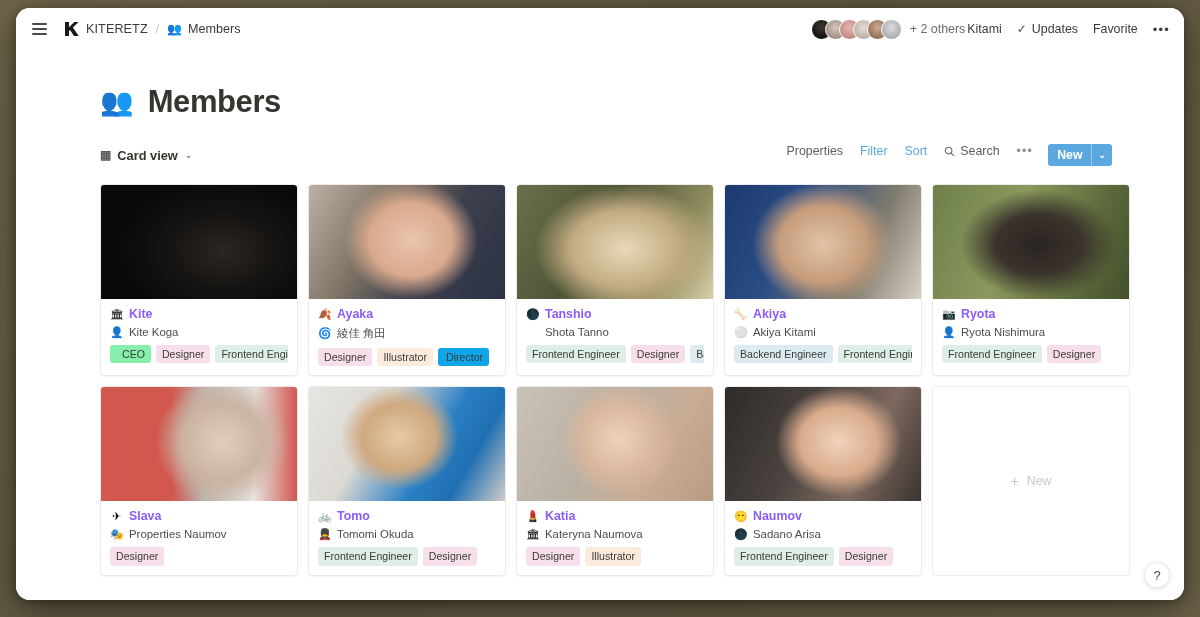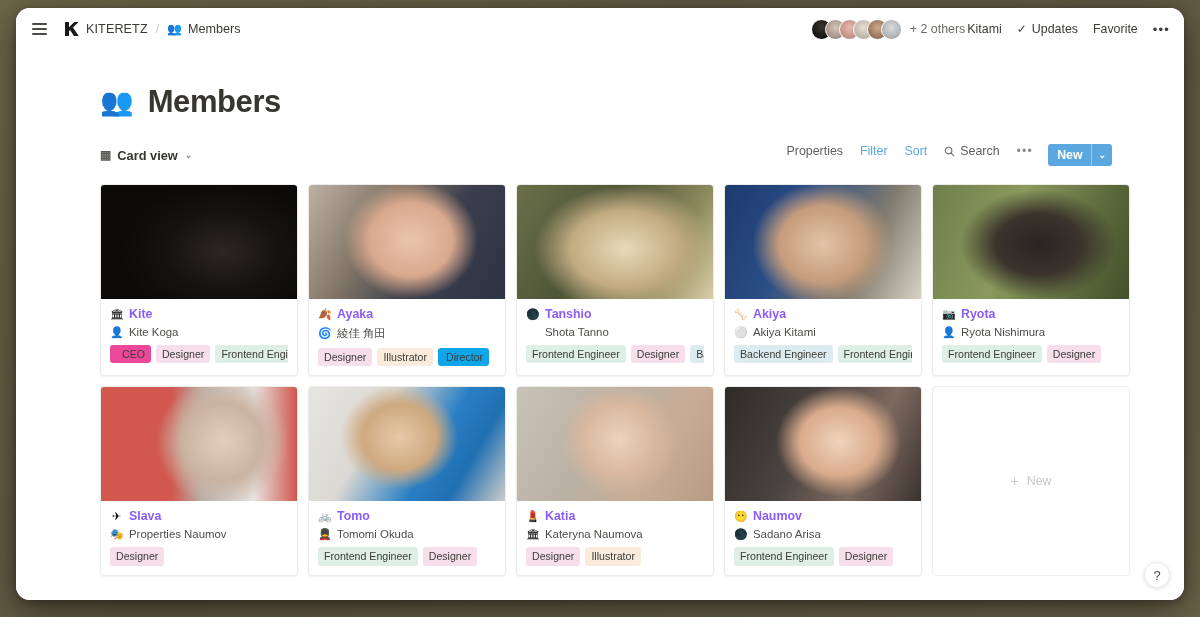--- a/index.html
+++ b/index.html
@@ -119,21 +119,21 @@
   .card-line { display:flex; align-items:center; gap:6px; white-space: nowrap; }
   .card-line .ci { font-size: 11px; width:13px; flex:0 0 13px; text-align:center; line-height:1; }
   .card-title { font-size: 12.4px; font-weight: bold; color:#8b5cf6; }
   .card-sub-row { margin-top: 5px; }
   .card-sub { font-size: 11.4px; color:#4d4c48; }
   .card-tags { margin-top: 7px; display:flex; gap:5px; flex-wrap: nowrap; overflow: hidden; }
   .tag {
     font-size: 10.6px; padding: 1.5px 6px; border-radius: 3px;
     color: #3c3b37; white-space: nowrap; line-height: 1.45; flex: 0 0 auto;
   }
-  .t-gray   { background:#ec4899;padding-left:12px; }
+  .t-gray   { background:#86efac;padding-left:12px; }
   .t-pink   { background:#f6dfeb; }
   .t-green  { background:#dfeee6; }
   .t-blue   { background:#ddebf1; }
   .t-yellow { background:#0ea5e9;padding-left:8px; }
   .t-orange { background:#faebdd; }
 
   .new-card {
     width: 198px; min-height: 185px;
     border: 1px solid #efeeec; border-radius: 4px;
     display:flex; align-items:center; justify-content:center;

